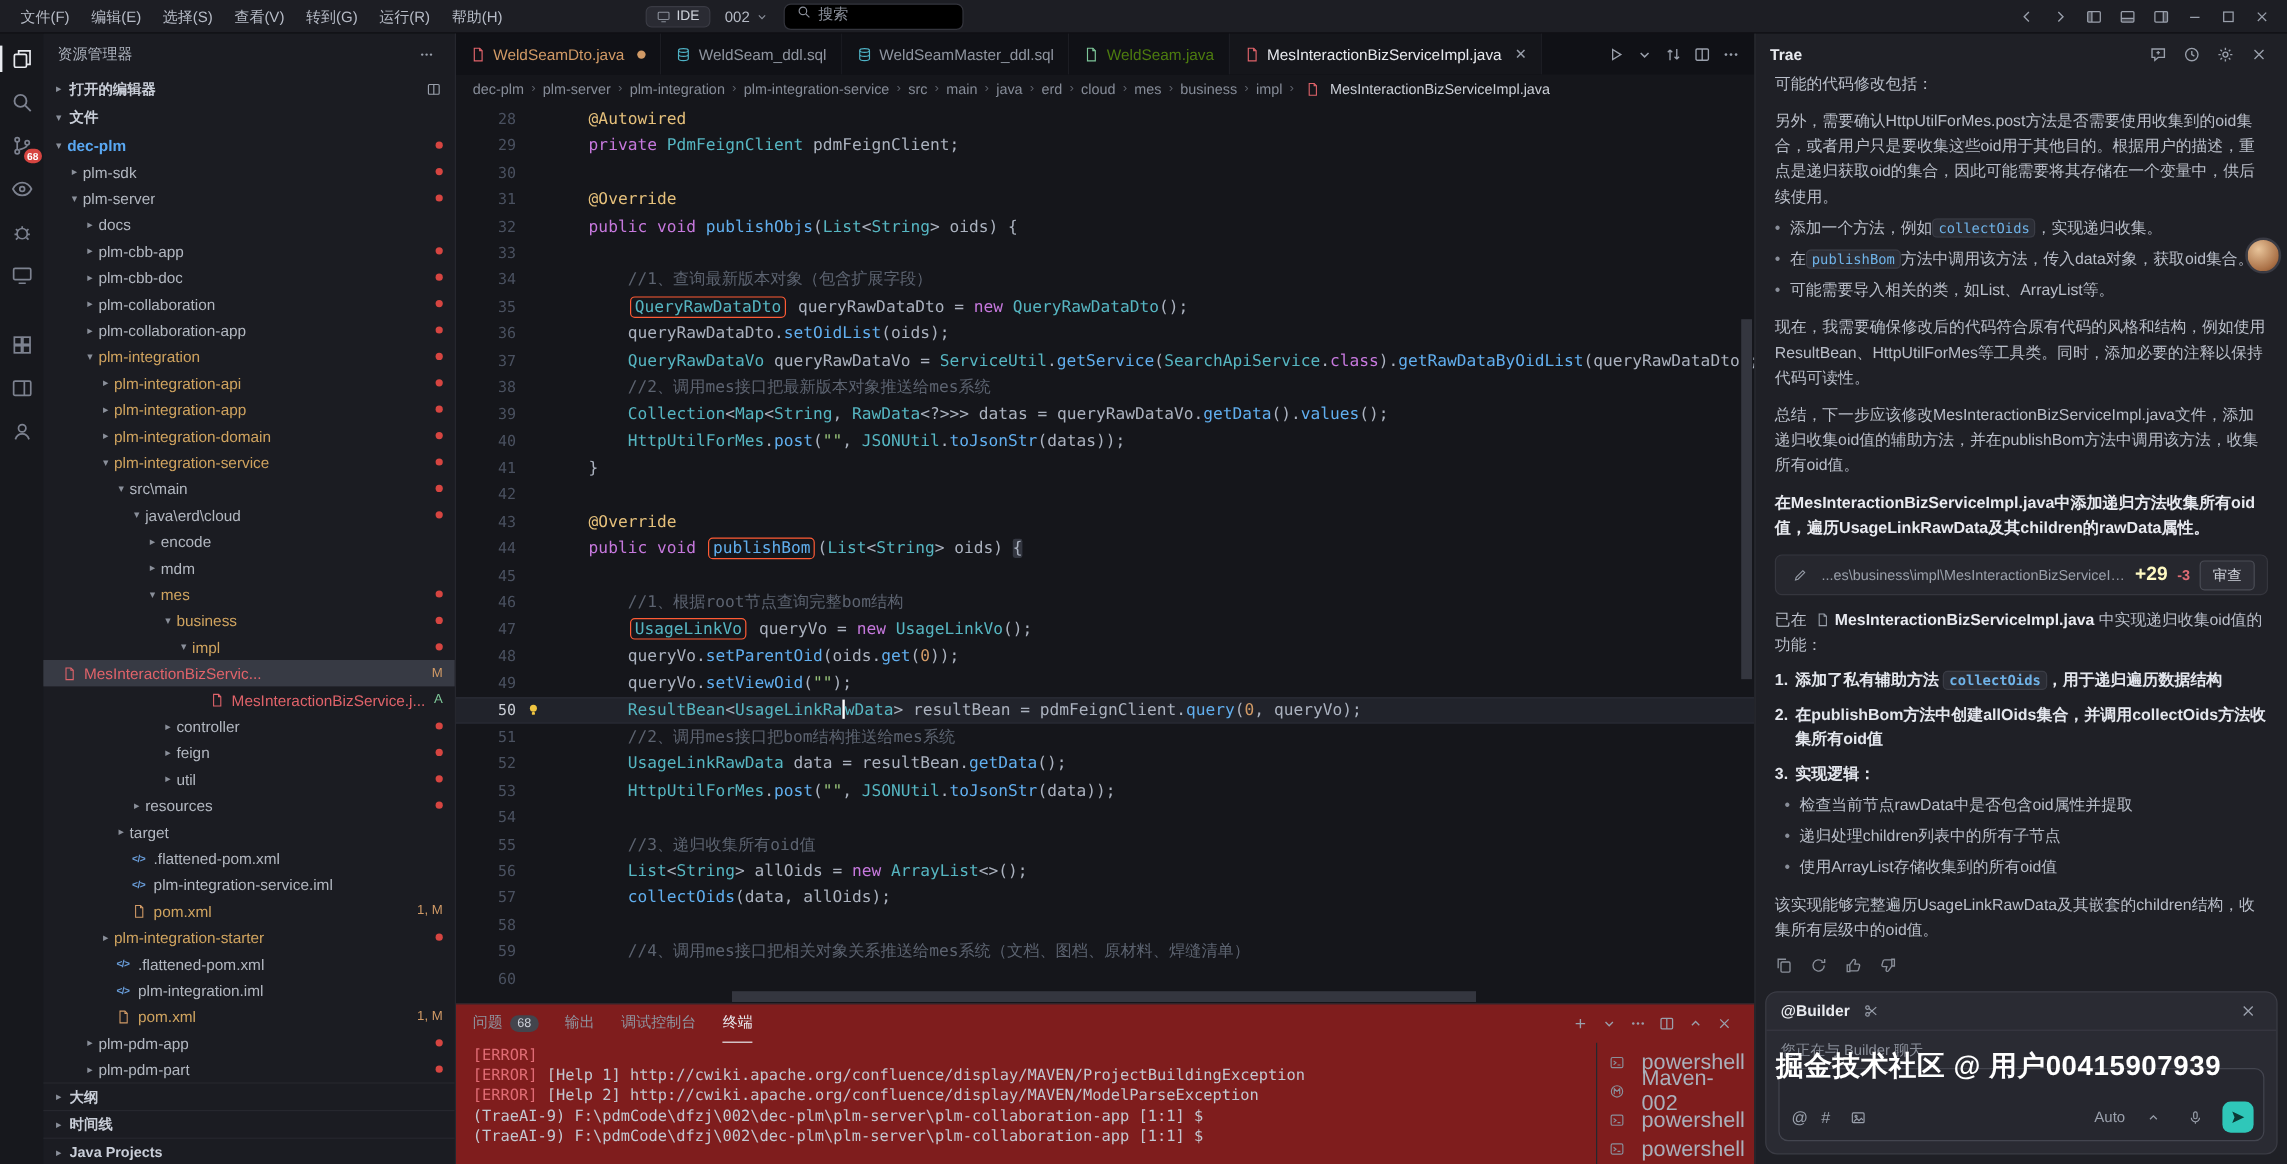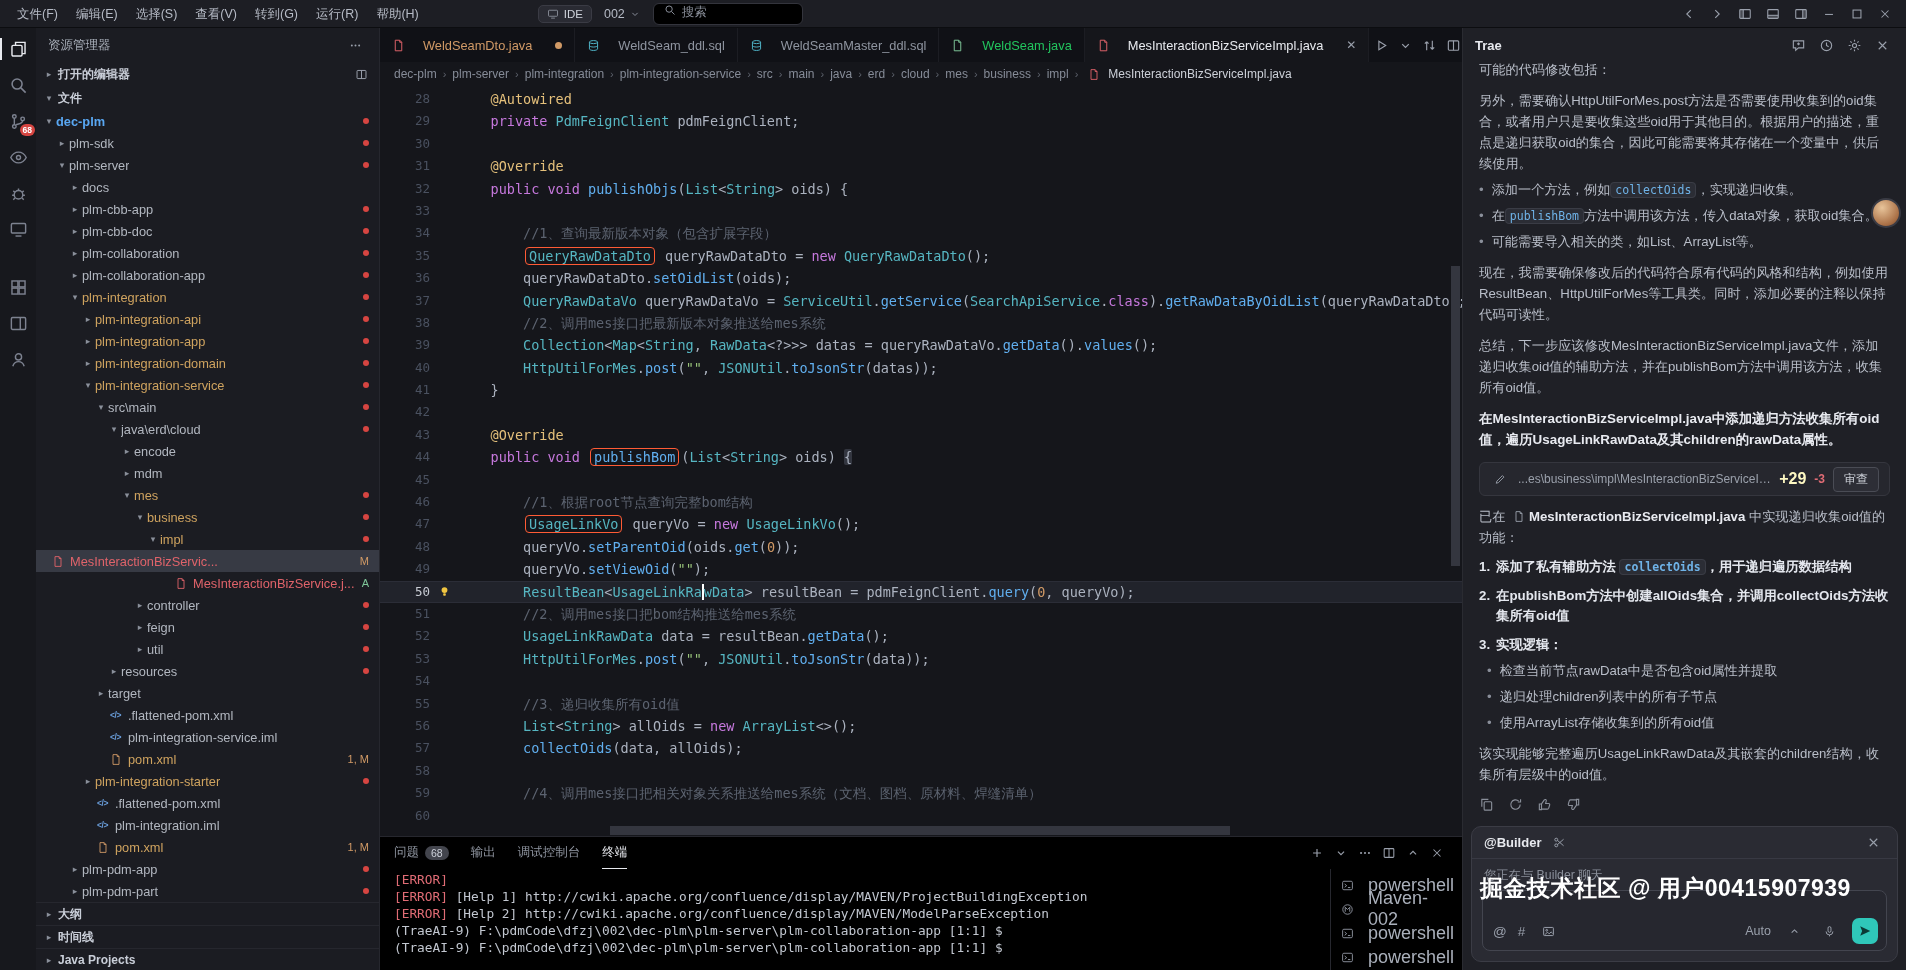--- a/index.html
+++ b/index.html
@@ -47,21 +47,21 @@
 .file-ic svg{width:12px;height:13px}
 .xml-ic{font-size:8.5px;color:#6a9edb;letter-spacing:-.5px;font-weight:700}
 .c-blue{color:#59a7f2;font-weight:700}
 .c-orange{color:#cfa35f}
 .c-red{color:#e0636a}
 .tree-sec{height:23px;display:flex;align-items:center;border-top:1px solid #26272e;color:#c9ced8;font-weight:700;font-size:12px;padding:0 6px;gap:2px}
 
 .editor-col{flex:1;display:flex;flex-direction:column;min-width:0;background:#15161b}
 .tabbar{height:34px;background:#101116;display:flex;flex:0 0 auto}
 .tabs-strip{display:flex}
-.tab{display:flex;align-items:center;gap:18px;padding:0 12px;border-right:1px solid #1c1d23;font-size:12.8px;color:#8f95a0;background:#101116}
+.tab{display:flex;align-items:center;gap:6px;padding:0 12px;border-right:1px solid #1c1d23;font-size:12.8px;color:#8f95a0;background:#101116}
 .tab.active{background:#15161b;color:#e8eaef}
 .t-ic{display:flex}
 .t-ic svg{width:13px;height:13px}
 .tab-close{font-size:12px;color:#9aa0ac;margin-left:5px}
 .mod-dot{width:7px;height:7px;border-radius:50%;background:#d19a66;margin-left:5px}
 .tab-actions{margin-left:auto;display:flex;align-items:center;padding-right:8px}
 .ta-ic{width:24px;height:34px;display:flex;align-items:center;justify-content:center;color:#9aa0ac}
 .ta-ic svg{width:15px;height:15px}
 .breadcrumb{height:24px;display:flex;align-items:center;padding:0 14px;gap:6px;color:#868c98;font-size:12px;flex:0 0 auto;white-space:nowrap;overflow:hidden}
 .bc-sep{color:#5d626c;font-size:11px}
@@ -74,21 +74,21 @@
 .glyph svg{width:13px;height:15px}
 .cur-line{background:#21232b;box-shadow:inset 0 1px 0 #2b2d37,inset 0 -1px 0 #2b2d37}
 .cur-line .gut{color:#c8ccd4}
 .k{color:#c678dd}.t{color:#56b6c2}.f{color:#61afef}.v{color:#abb2bf}.s{color:#98c379}.n{color:#d19a66}.c{color:#5c6370}.a{color:#e5c07b}.p{color:#abb2bf}
 .box{border:1px solid #ff5b35;border-radius:4px;padding:0 3px;margin:0 2px}
 .brk{background:rgba(130,140,160,.28);border-radius:2px}
 .cur{display:inline-block;width:2px;height:16px;background:#fff;vertical-align:-3px}
 .vscroll{position:absolute;right:2px;top:180px;width:9px;height:300px;background:#34363f}
 .hscroll{position:absolute;left:230px;bottom:1px;height:9px;width:620px;background:#34363f}
 
-.bottom-panel{height:134px;border-top:1px solid #26272e;display:flex;flex-direction:column;flex:0 0 auto;background:#000000}
+.bottom-panel{height:134px;border-top:1px solid #26272e;display:flex;flex-direction:column;flex:0 0 auto;background:#7f1d1d}
 .bp-tabs{height:32px;display:flex;align-items:center;padding:0 14px;flex:0 0 auto}
 .bp-strip{display:flex;gap:22px;height:100%}
 .bp-tab{display:flex;align-items:center;gap:6px;color:#8f95a0;font-size:12.5px;height:100%;border-bottom:1px solid transparent}
 .bp-tab.active{color:#e8eaef;border-bottom-color:#e8eaef}
 .bp-badge{background:#43454d;color:#cdd1d9;font-size:10.5px;padding:1px 6px;border-radius:8px}
 .bp-actions{margin-left:auto;display:flex;gap:2px}
 .bp-ic{width:22px;height:22px;display:flex;align-items:center;justify-content:center;color:#9aa0ac}
 .bp-ic svg{width:14px;height:14px}
 .bp-body{flex:1;display:flex;min-height:0}
 .term{flex:1;padding:2px 0 0 14px;font-family:"DejaVu Sans Mono","Liberation Mono",monospace;font-size:12.8px;line-height:17px;overflow:hidden}
@@ -642,21 +642,21 @@
               </span>
               <span style="color: rgb(143, 149, 160);">WeldSeamMaster_ddl.sql</span>
             </div>
             <div class="tab">
               <span class="t-ic" style="color: rgb(126, 198, 153);">
                 <svg viewBox="0 0 16 16" fill="none" stroke="currentColor" stroke-width="1.2">
                   <path d="M4 1.5h5.5l2.5 2.5v10.5H4z"></path>
                   <path d="M9.5 1.5V4H12"></path>
                 </svg>
               </span>
-              <span style="color: #22c55e;">WeldSeam.java</span>
+              <span style="color: #4d7c0f;">WeldSeam.java</span>
             </div>
             <div class="tab active">
               <span class="t-ic" style="color: rgb(224, 99, 106);">
                 <svg viewBox="0 0 16 16" fill="none" stroke="currentColor" stroke-width="1.2">
                   <path d="M4 1.5h5.5l2.5 2.5v10.5H4z"></path>
                   <path d="M9.5 1.5V4H12"></path>
                 </svg>
               </span>
               <span style="color: rgb(232, 234, 239);">MesInteractionBizServiceImpl.java</span>
               <span class="tab-close">✕</span>

